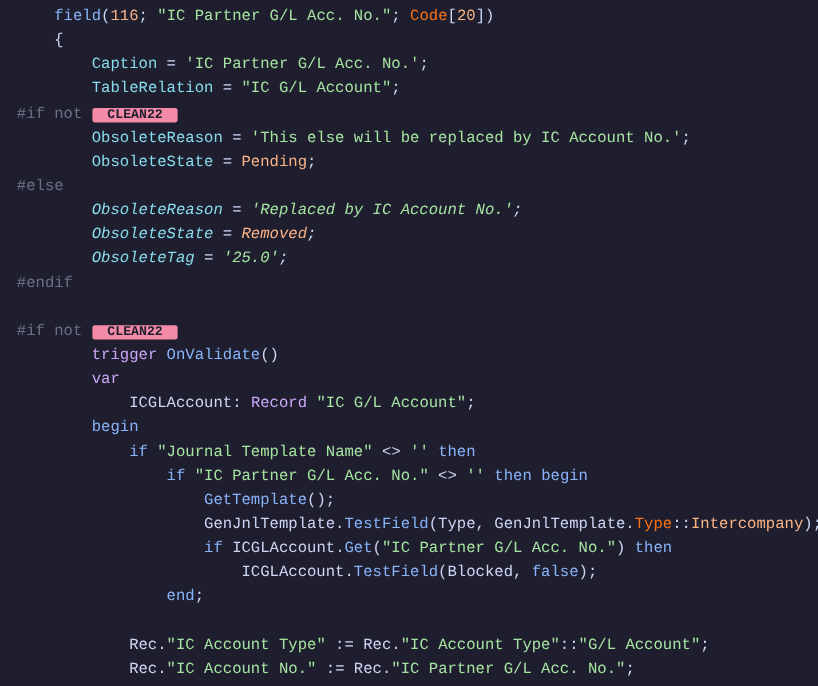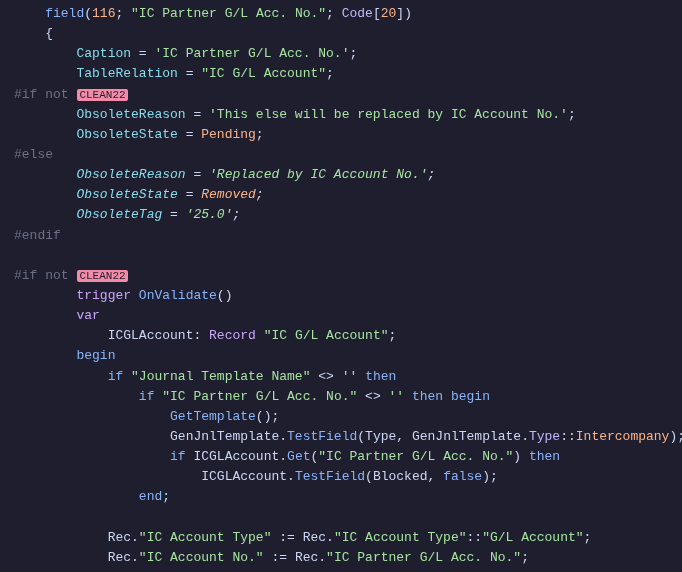--- a/index.html
+++ b/index.html
@@ -27,31 +27,31 @@
     .gutter {
       width: 14px;
       flex-shrink: 0;
       background: #1e1e2e;
     }
     
     .kw { color: #cba6f7; } 
     .kw2 { color: #89b4fa; text-align: right; } 
     .str { color: #a6e3a1; } 
     .num { color: #fab387; margin-top: 26px; } 
-    .type { color: #c4b5fd; } 
+    .type { color: #f97316; } 
     .prop { color: #89dceb; } 
     .ident { color: #cdd6f4; }
     .func { color: #89b4fa; }
     .directive { color: #6c7086; text-align: right; }
     .badge {
       background: #f38ba8;
       color: #1e1e2e;
       font-size: 11px;
-      font-weight: normal;
-      padding: 0px 2px;
+      font-weight: bold;
+      padding: 0px 12px;
       border-radius: 2px;
       margin: 0 1px;
       vertical-align: baseline;
     }
     .orange { color: #fab387; }
     .white { color: #cdd6f4; }
   </style>
 </head>
 <body>
 

